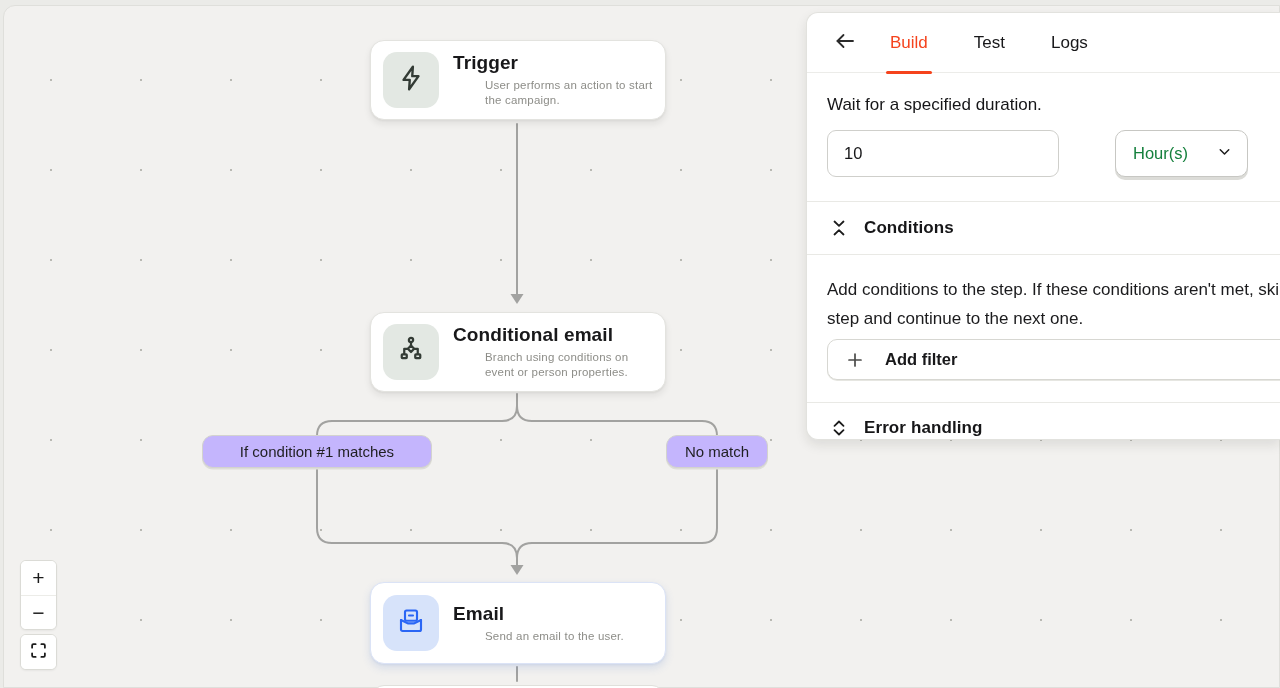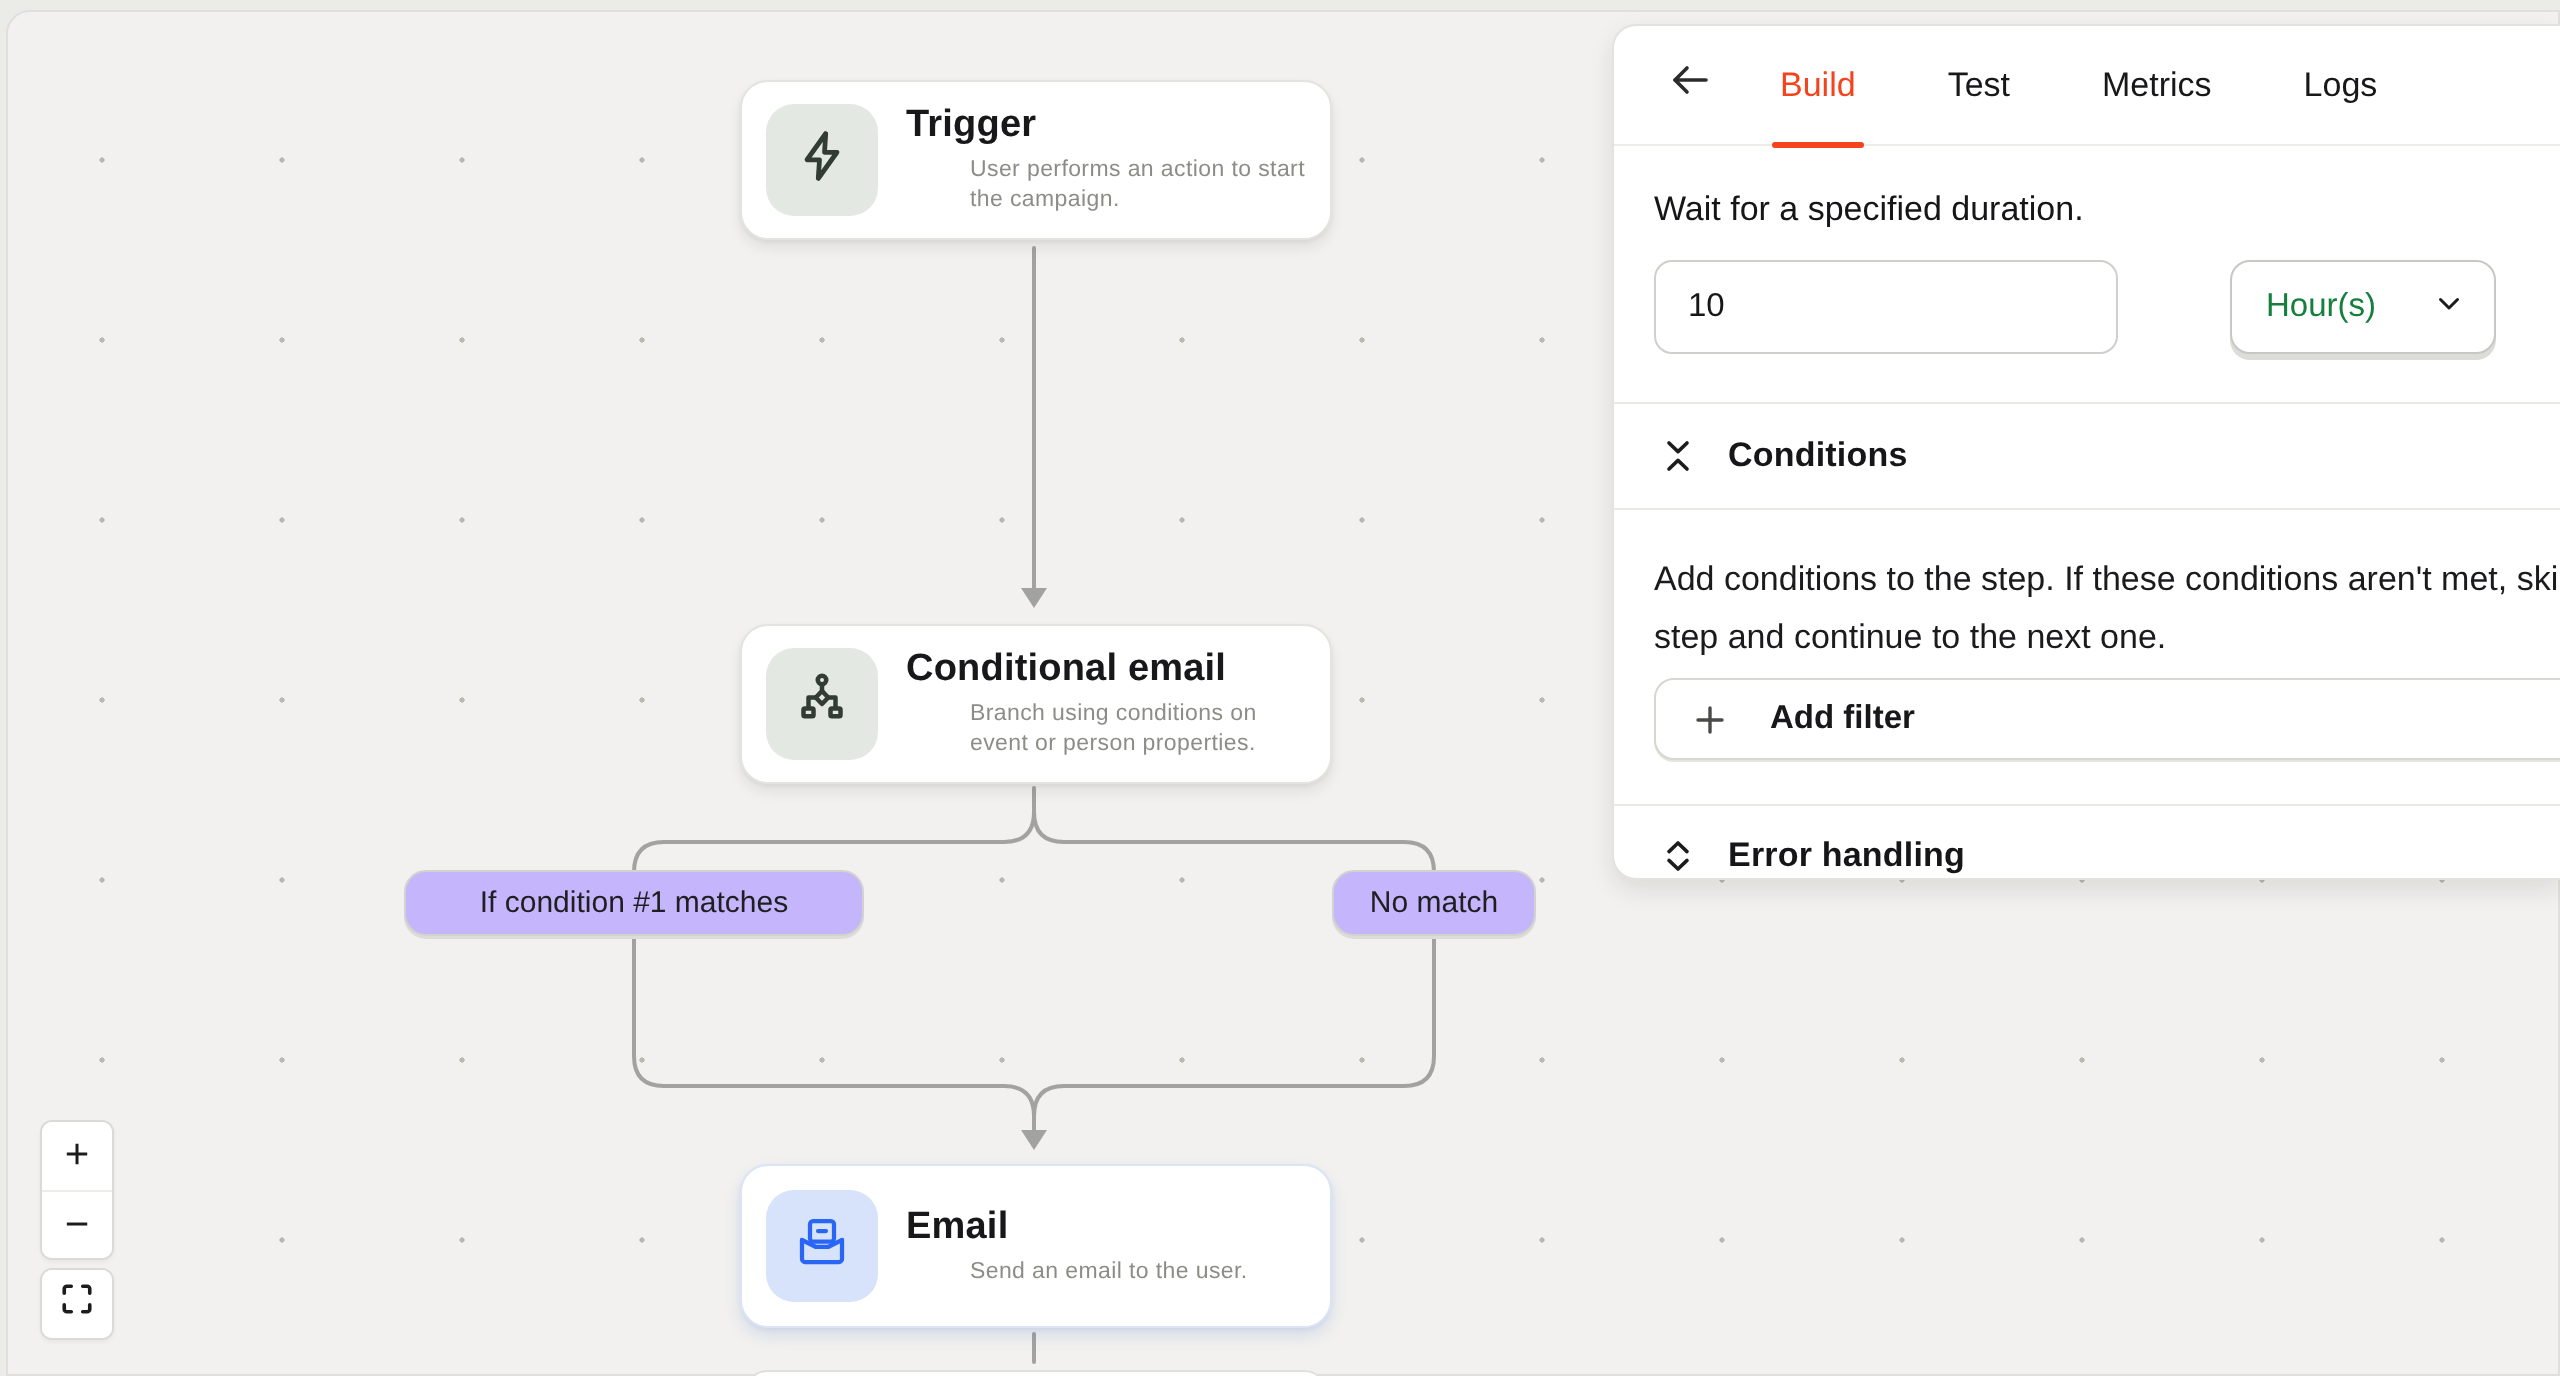--- a/index.html
+++ b/index.html
@@ -222,21 +222,20 @@
         <span>
           <svg width="24" height="24" viewBox="0 0 24 24" fill="none" stroke="#2b2b2b" stroke-width="1.8" stroke-linecap="round" stroke-linejoin="round">
             <path d="M20 12 H4.5"></path>
               <path d="M10.5 6 L4.5 12 L10.5 18"></path>
           </svg>
         </span>
       </div>
       <div class="tabs">
         <div class="tab active">Build</div>
         <div class="tab">Test</div>
-        <div class="tab">Metrics</div>
         <div class="tab">Logs</div>
       </div>
     </div>
 
     <div class="sect-wait">
       <div class="wait-head">Wait for a specified duration.</div>
       <div class="wait-row">
         <input class="wait-input" type="text" value="10" style="">
         <div class="unit-btn">
           <span>Hour(s)</span>

